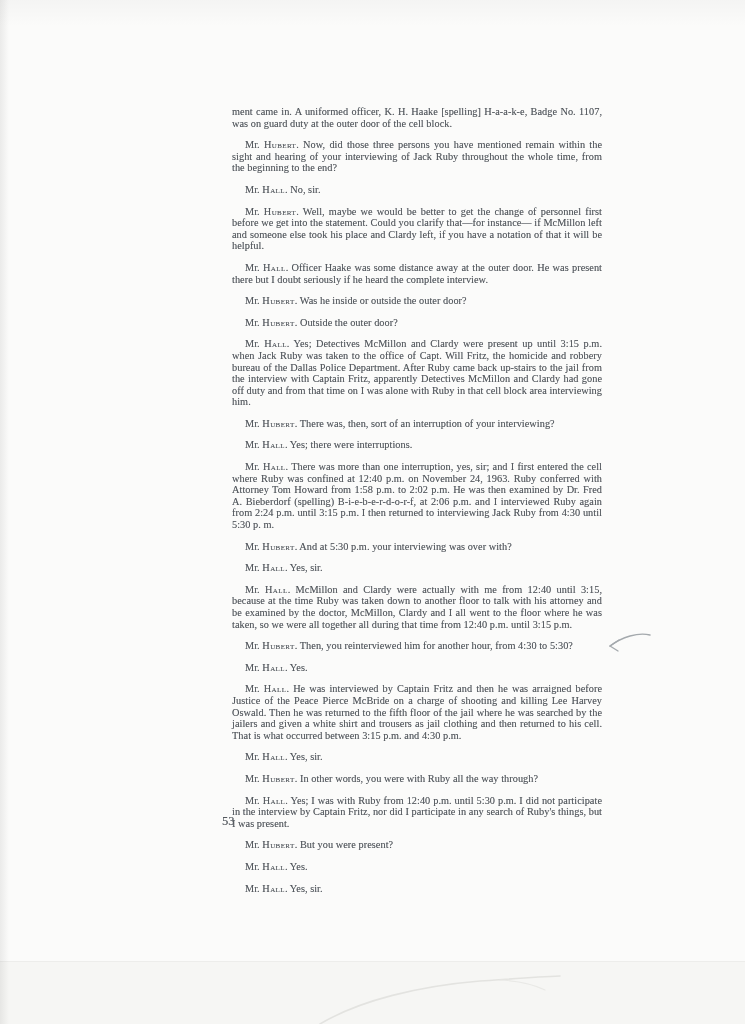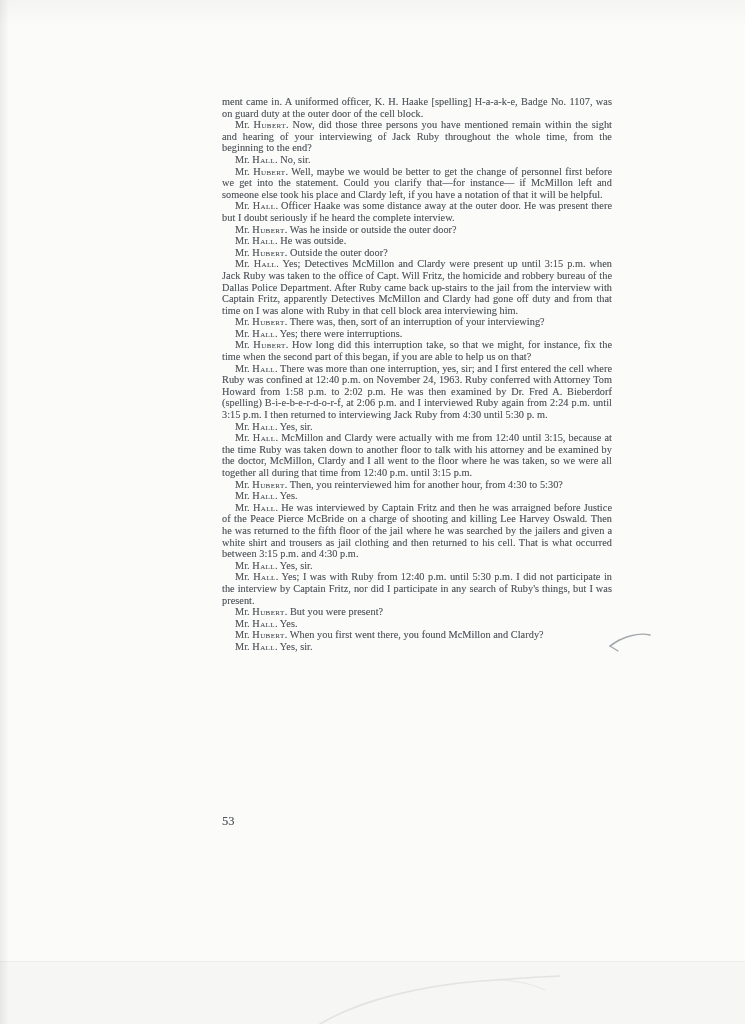--- a/index.html
+++ b/index.html
@@ -46,21 +46,21 @@
     position: absolute;
     left: 222px; top: 96px;
     width: 390px;
     text-align: justify;
     font-size: 10.3px;
     line-height: 11.6px;
     color: #53585e;
     letter-spacing: 0.04px;
     text-shadow: 0 0 0.5px rgba(83,88,94,0.5);
   }
-  .para { margin: 0; padding: 0; }
+  .para { margin: 10px; padding: 0; }
   .para.entry { text-indent: 13px; font-family: Liberation Serif, serif; }
   .speaker-name-caps {
     font-variant: small-caps;
     letter-spacing: 0.4px;
   }
   .page-number {
     position: absolute;
     left: 222px; top: 814px;
     font-size: 12.5px;
     color: #53585e;
@@ -89,37 +89,36 @@
   <div class="edge-top"></div>
 
   <div class="text-block">
     <p class="para">ment came in.  A uniformed officer, K. H. Haake [spelling] H-a-a-k-e, Badge No. 1107, was on guard duty at the outer door of the cell block.</p>
     <div id="entries">
         <p class="para entry"><span>Mr. <span class="speaker-name-caps">Hubert</span>.</span> Now, did those three persons you have mentioned remain within the sight and hearing of your interviewing of Jack Ruby throughout the whole time, from the beginning to the end?</p>
         <p class="para entry"><span>Mr. <span class="speaker-name-caps">Hall</span>.</span> No, sir.</p>
         <p class="para entry"><span>Mr. <span class="speaker-name-caps">Hubert</span>.</span> Well, maybe we would be better to get the change of personnel first before we get into the statement.  Could you clarify that—for instance— if McMillon left and someone else took his place and Clardy left, if you have a notation of that it will be helpful.</p>
         <p class="para entry"><span>Mr. <span class="speaker-name-caps">Hall</span>.</span> Officer Haake was some distance away at the outer door.  He was present there but I doubt seriously if he heard the complete interview.</p>
         <p class="para entry"><span>Mr. <span class="speaker-name-caps">Hubert</span>.</span> Was he inside or outside the outer door?</p>
-        <p class="para entry"><span>Mr. <span class="speaker-name-caps">Hall</span>.</span> He was outside.</p>
         <p class="para entry"><span>Mr. <span class="speaker-name-caps">Hubert</span>.</span> Outside the outer door?</p>
         <p class="para entry"><span>Mr. <span class="speaker-name-caps">Hall</span>.</span> Yes; Detectives McMillon and Clardy were present up until 3:15 p.m. when Jack Ruby was taken to the office of Capt. Will Fritz, the homicide and robbery bureau of the Dallas Police Department.  After Ruby came back up-stairs to the jail from the interview with Captain Fritz, apparently Detectives McMillon and Clardy had gone off duty and from that time on I was alone with Ruby in that cell block area interviewing him.</p>
         <p class="para entry"><span>Mr. <span class="speaker-name-caps">Hubert</span>.</span> There was, then, sort of an interruption of your interviewing?</p>
         <p class="para entry"><span>Mr. <span class="speaker-name-caps">Hall</span>.</span> Yes; there were interruptions.</p>
-        <p class="para entry"><span>Mr. <span class="speaker-name-caps">Hubert</span>.</span> How long did this interruption take, so that we might, for instance, fix the time when the second part of this began, if you are able to help us on that?</p>
         <p class="para entry"><span>Mr. <span class="speaker-name-caps">Hall</span>.</span> There was more than one interruption, yes, sir; and I first entered the cell where Ruby was confined at 12:40 p.m. on November 24, 1963.  Ruby conferred with Attorney Tom Howard from 1:58 p.m. to 2:02 p.m.  He was then examined by Dr. Fred A. Bieberdorf (spelling) B-i-e-b-e-r-d-o-r-f, at 2:06 p.m. and I interviewed Ruby again from 2:24 p.m. until 3:15 p.m.  I then returned to interviewing Jack Ruby from 4:30 until 5:30 p. m.</p>
+        <p class="para entry"><span>Mr. <span class="speaker-name-caps">Hubert</span>.</span> And at 5:30 p.m. your interviewing was over with?</p>
         <p class="para entry"><span>Mr. <span class="speaker-name-caps">Hall</span>.</span> Yes, sir.</p>
         <p class="para entry"><span>Mr. <span class="speaker-name-caps">Hall</span>.</span> McMillon and Clardy were actually with me from 12:40 until 3:15, because at the time Ruby was taken down to another floor to talk with his attorney and be examined by the doctor, McMillon, Clardy and I all went to the floor where he was taken, so we were all together all during that time from 12:40 p.m. until 3:15 p.m.</p>
         <p class="para entry"><span>Mr. <span class="speaker-name-caps">Hubert</span>.</span> Then, you reinterviewed him for another hour, from 4:30 to 5:30?</p>
         <p class="para entry"><span>Mr. <span class="speaker-name-caps">Hall</span>.</span> Yes.</p>
         <p class="para entry"><span>Mr. <span class="speaker-name-caps">Hall</span>.</span> He was interviewed by Captain Fritz and then he was arraigned before Justice of the Peace Pierce McBride on a charge of shooting and killing Lee Harvey Oswald.  Then he was returned to the fifth floor of the jail where he was searched by the jailers and given a white shirt and trousers as jail clothing and then returned to his cell.  That is what occurred between 3:15 p.m. and 4:30 p.m.</p>
         <p class="para entry"><span>Mr. <span class="speaker-name-caps">Hall</span>.</span> Yes, sir.</p>
+        <p class="para entry"><span>Mr. <span class="speaker-name-caps">Hubert</span>.</span> In other words, you were with Ruby all the way through?</p>
         <p class="para entry"><span>Mr. <span class="speaker-name-caps">Hall</span>.</span> Yes; I was with Ruby from 12:40 p.m. until 5:30 p.m.    I did not participate in the interview by Captain Fritz, nor did I participate in any search of Ruby's things, but I was present.</p>
         <p class="para entry"><span>Mr. <span class="speaker-name-caps">Hubert</span>.</span> But you were present?</p>
         <p class="para entry"><span>Mr. <span class="speaker-name-caps">Hall</span>.</span> Yes.</p>
-        <p class="para entry"><span>Mr. <span class="speaker-name-caps">Hubert</span>.</span> When you first went there, you found McMillon and Clardy?</p>
         <p class="para entry"><span>Mr. <span class="speaker-name-caps">Hall</span>.</span> Yes, sir.</p>
       </div>
   </div>
 
   <div class="page-number">53</div>
 
   <svg class="arrow-annotation" viewBox="0 0 52 28" xmlns="http://www.w3.org/2000/svg">
     <path d="M48,5 C36,2 20,7 8,16" fill="none" stroke="#a4a9ad" stroke-width="1.4" stroke-linecap="round"></path>
     <path d="M8,16 L17,10 M8,16 L16,21" fill="none" stroke="#a4a9ad" stroke-width="1.4" stroke-linecap="round"></path>
   </svg>

